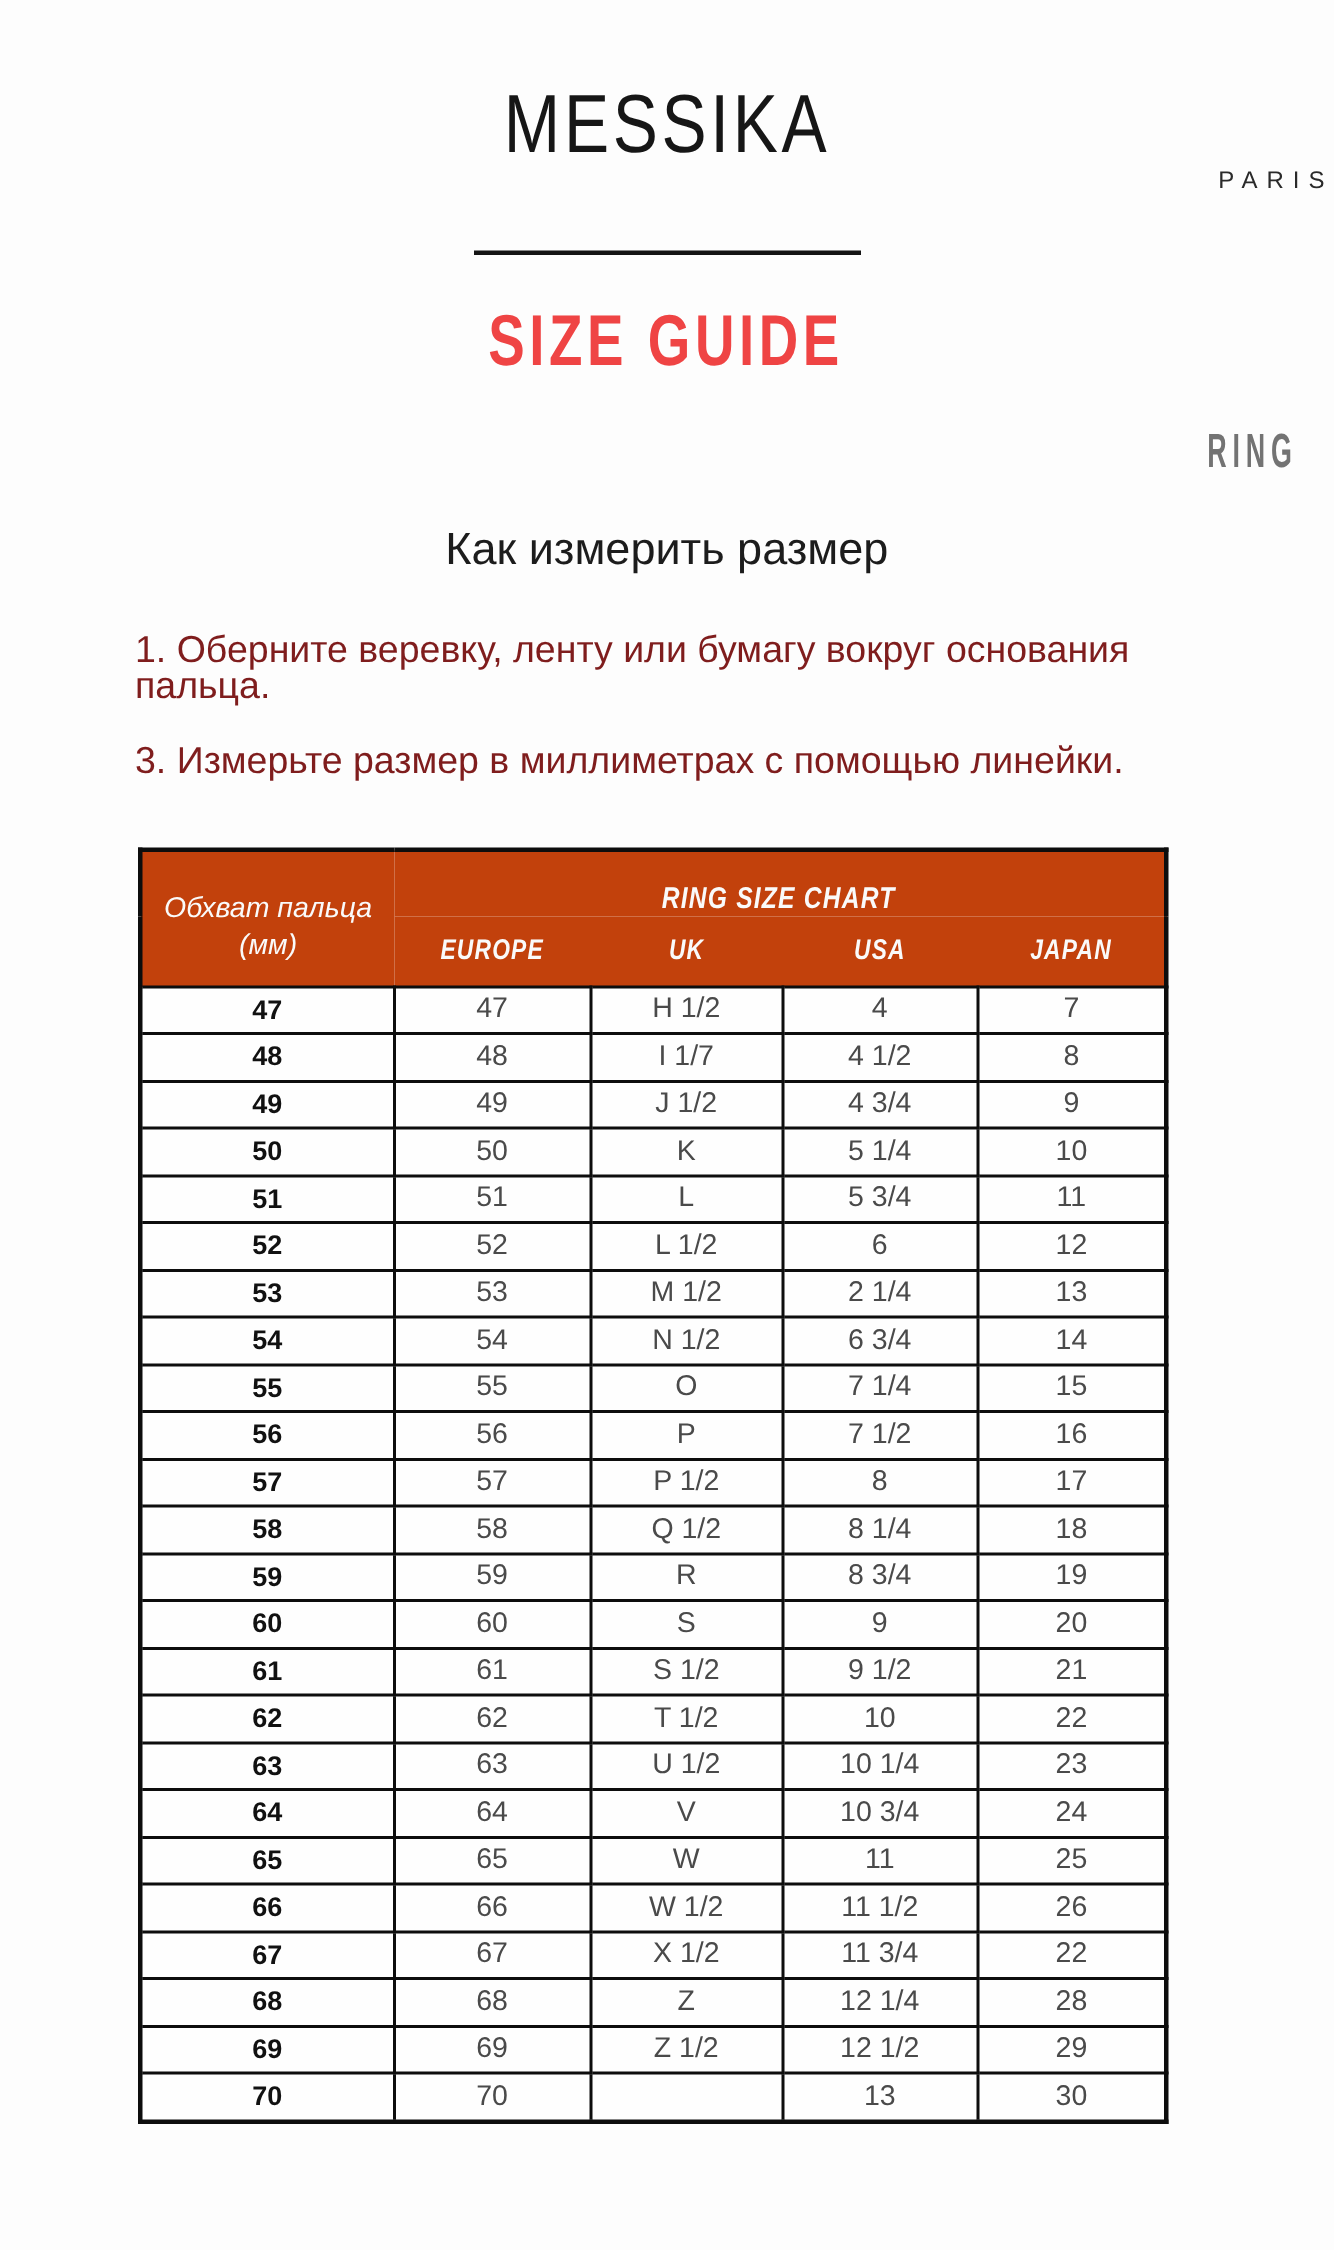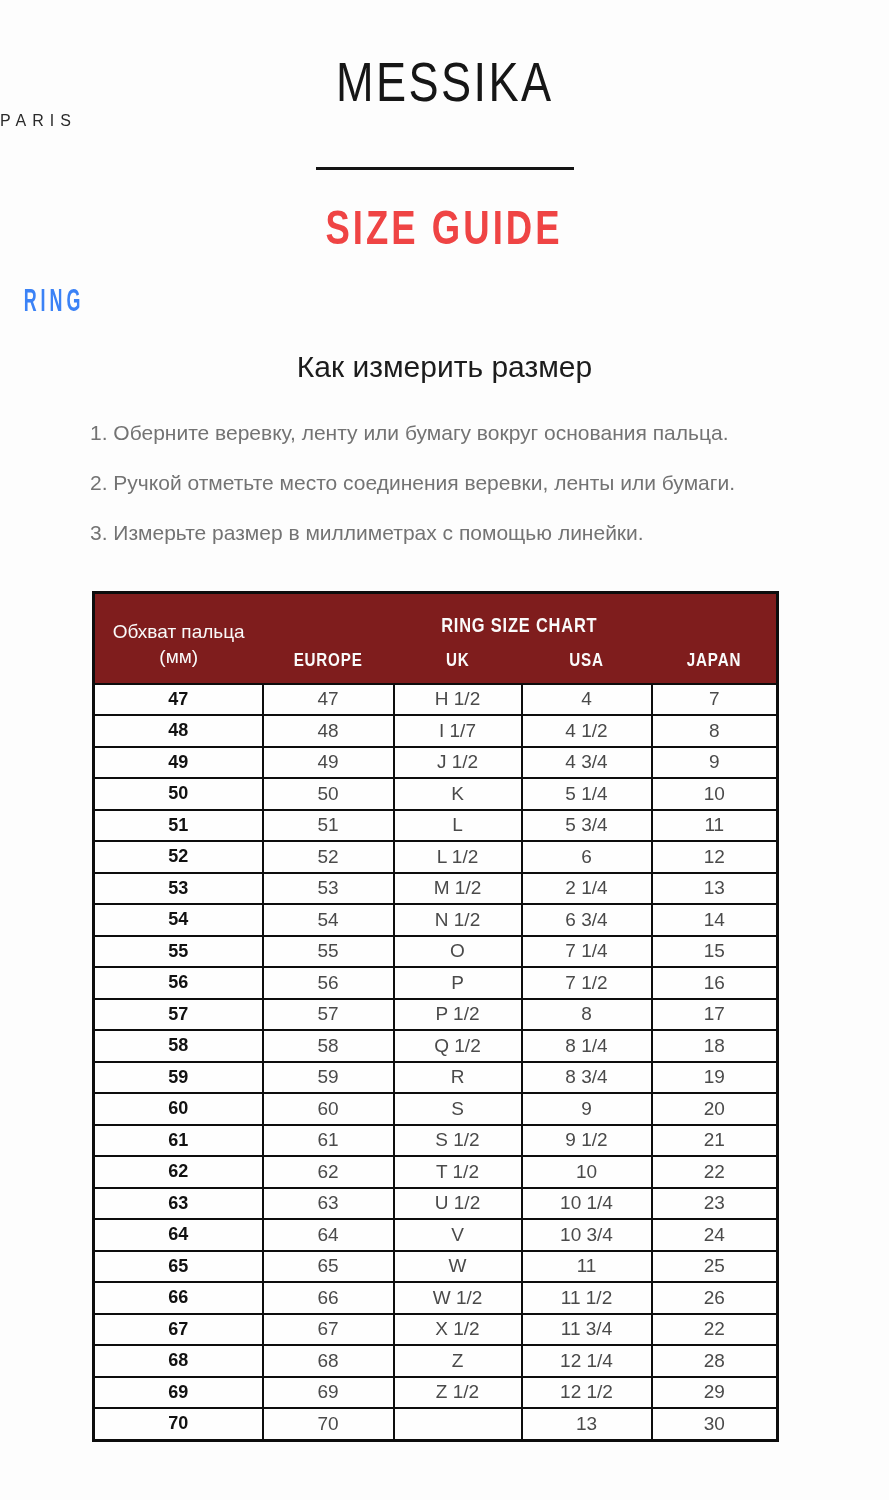--- a/index.html
+++ b/index.html
@@ -31,21 +31,21 @@
     text-align: center;
   }
   .brand-logo .squeeze {
     display: inline-block;
     transform: scaleX(0.82);
     transform-origin: center;
     letter-spacing: 3px;
   }
   .brand-city {
     margin-top: 2px;
-    text-align: left;
+    text-align: right;
     font-size: 16px;
     line-height: 18px;
     letter-spacing: 6px;
     color: #2a2a2a;
   }
   .brand-divider {
     width: 258px;
     height: 0;
     border-top: 3px solid #141414;
     margin: 37px auto 0 auto;
@@ -61,25 +61,25 @@
     color: #ef4444;
   }
   .page-title .squeeze {
     display: inline-block;
     transform: scaleX(0.76);
     transform-origin: center;
     letter-spacing: 4px;
   }
   .page-subtitle {
     margin-top: 2px;
-    text-align: left;
+    text-align: right;
     font-size: 32px;
     line-height: 32px;
     font-weight: 700;
-    color: #3b82f6;
+    color: #737373;
   }
   .page-subtitle .squeeze {
     display: inline-block;
     transform: scaleX(0.56);
     transform-origin: center;
     letter-spacing: 7px;
   }
 
   
   .section-heading {
@@ -87,42 +87,43 @@
     text-align: center;
     font-size: 30px;
     line-height: 34px;
     font-weight: 400;
     color: #1c1c1c;
   }
   .instructions {
     margin: 37px 60px 0 90px;
   }
   .instruction-step {
-    font-size: 21px;
+    font-size: 25px;
     line-height: 24px;
-    color: #737373;
+    color: #7f1d1d;
     margin: 0 0 26px 0;
   }
 
   
   .table-wrap {
     margin: 46px 0 0 92px;
   }
   table.ring-table {
     border-collapse: collapse;
     width: 684px;
     table-layout: fixed;
     border: 3px solid #0d0d0d;
   }
   table.ring-table thead th {
-    background: #7f1d1d;
+    background: #c2410c;
     color: #fafafa;
     font-weight: 400;
     padding: 0;
     border: none;
+    font-style: italic;
   }
   .thead-title {
     height: 44px;
     vertical-align: bottom;
     font-size: 20px;
   }
   .thead-title .squeeze {
     display: inline-block;
     transform: scaleX(0.82);
     transform-origin: center;
@@ -179,21 +180,20 @@
     <span class="squeeze">SIZE GUIDE</span>
   </h1>
   <h2 class="page-subtitle">
     <span class="squeeze">RING</span>
   </h2>
 
   <h3 class="section-heading">Как измерить размер</h3>
 
   <div class="instructions">
     <p class="instruction-step">1. Оберните веревку, ленту или бумагу вокруг основания пальца.</p>
-    <p class="instruction-step">2. Ручкой отметьте место соединения веревки, ленты или бумаги.</p>
     <p class="instruction-step">3. Измерьте размер в миллиметрах с помощью линейки.</p>
   </div>
 
   <div class="table-wrap">
     <table class="ring-table">
       <colgroup>
         <col style="width:169px">
         <col style="width:131px">
         <col style="width:128px">
         <col style="width:130px">

